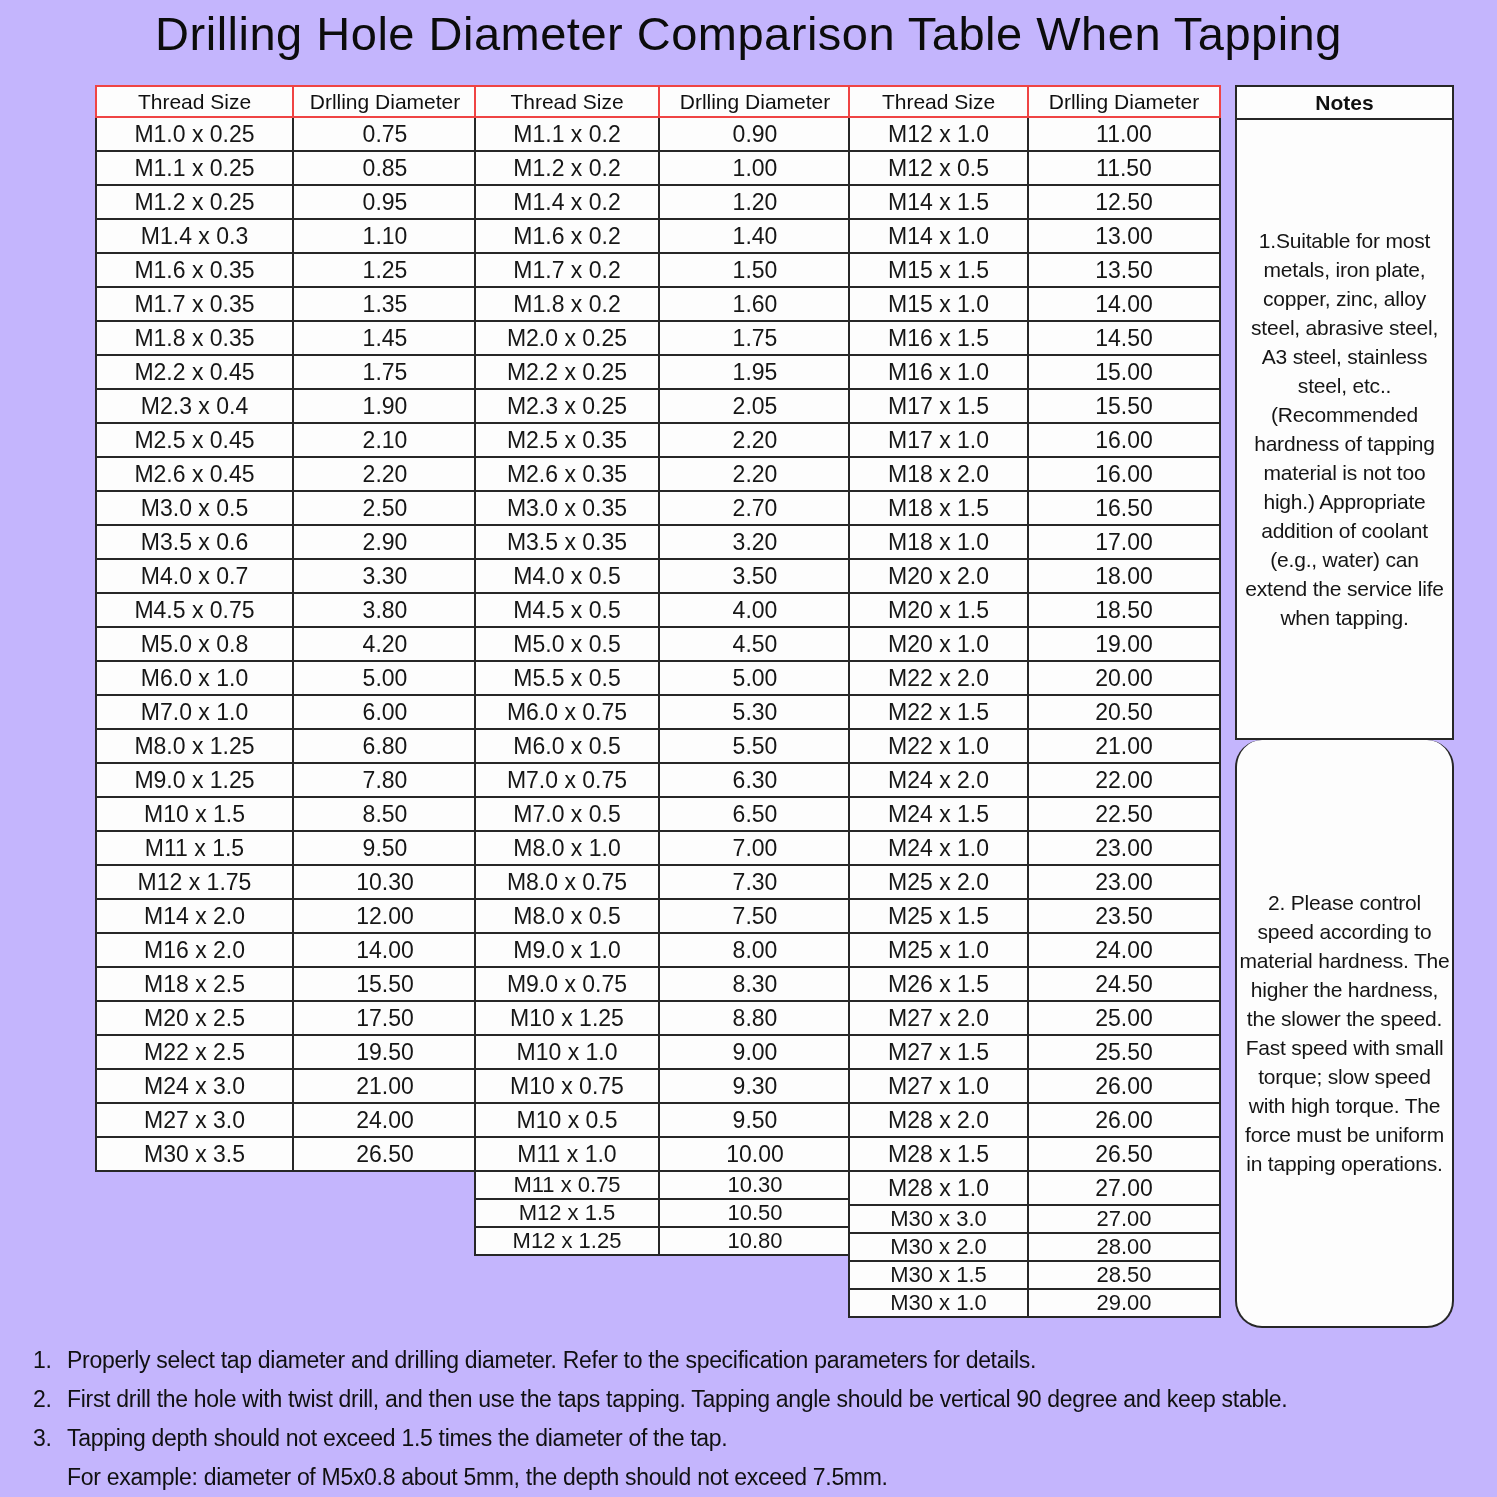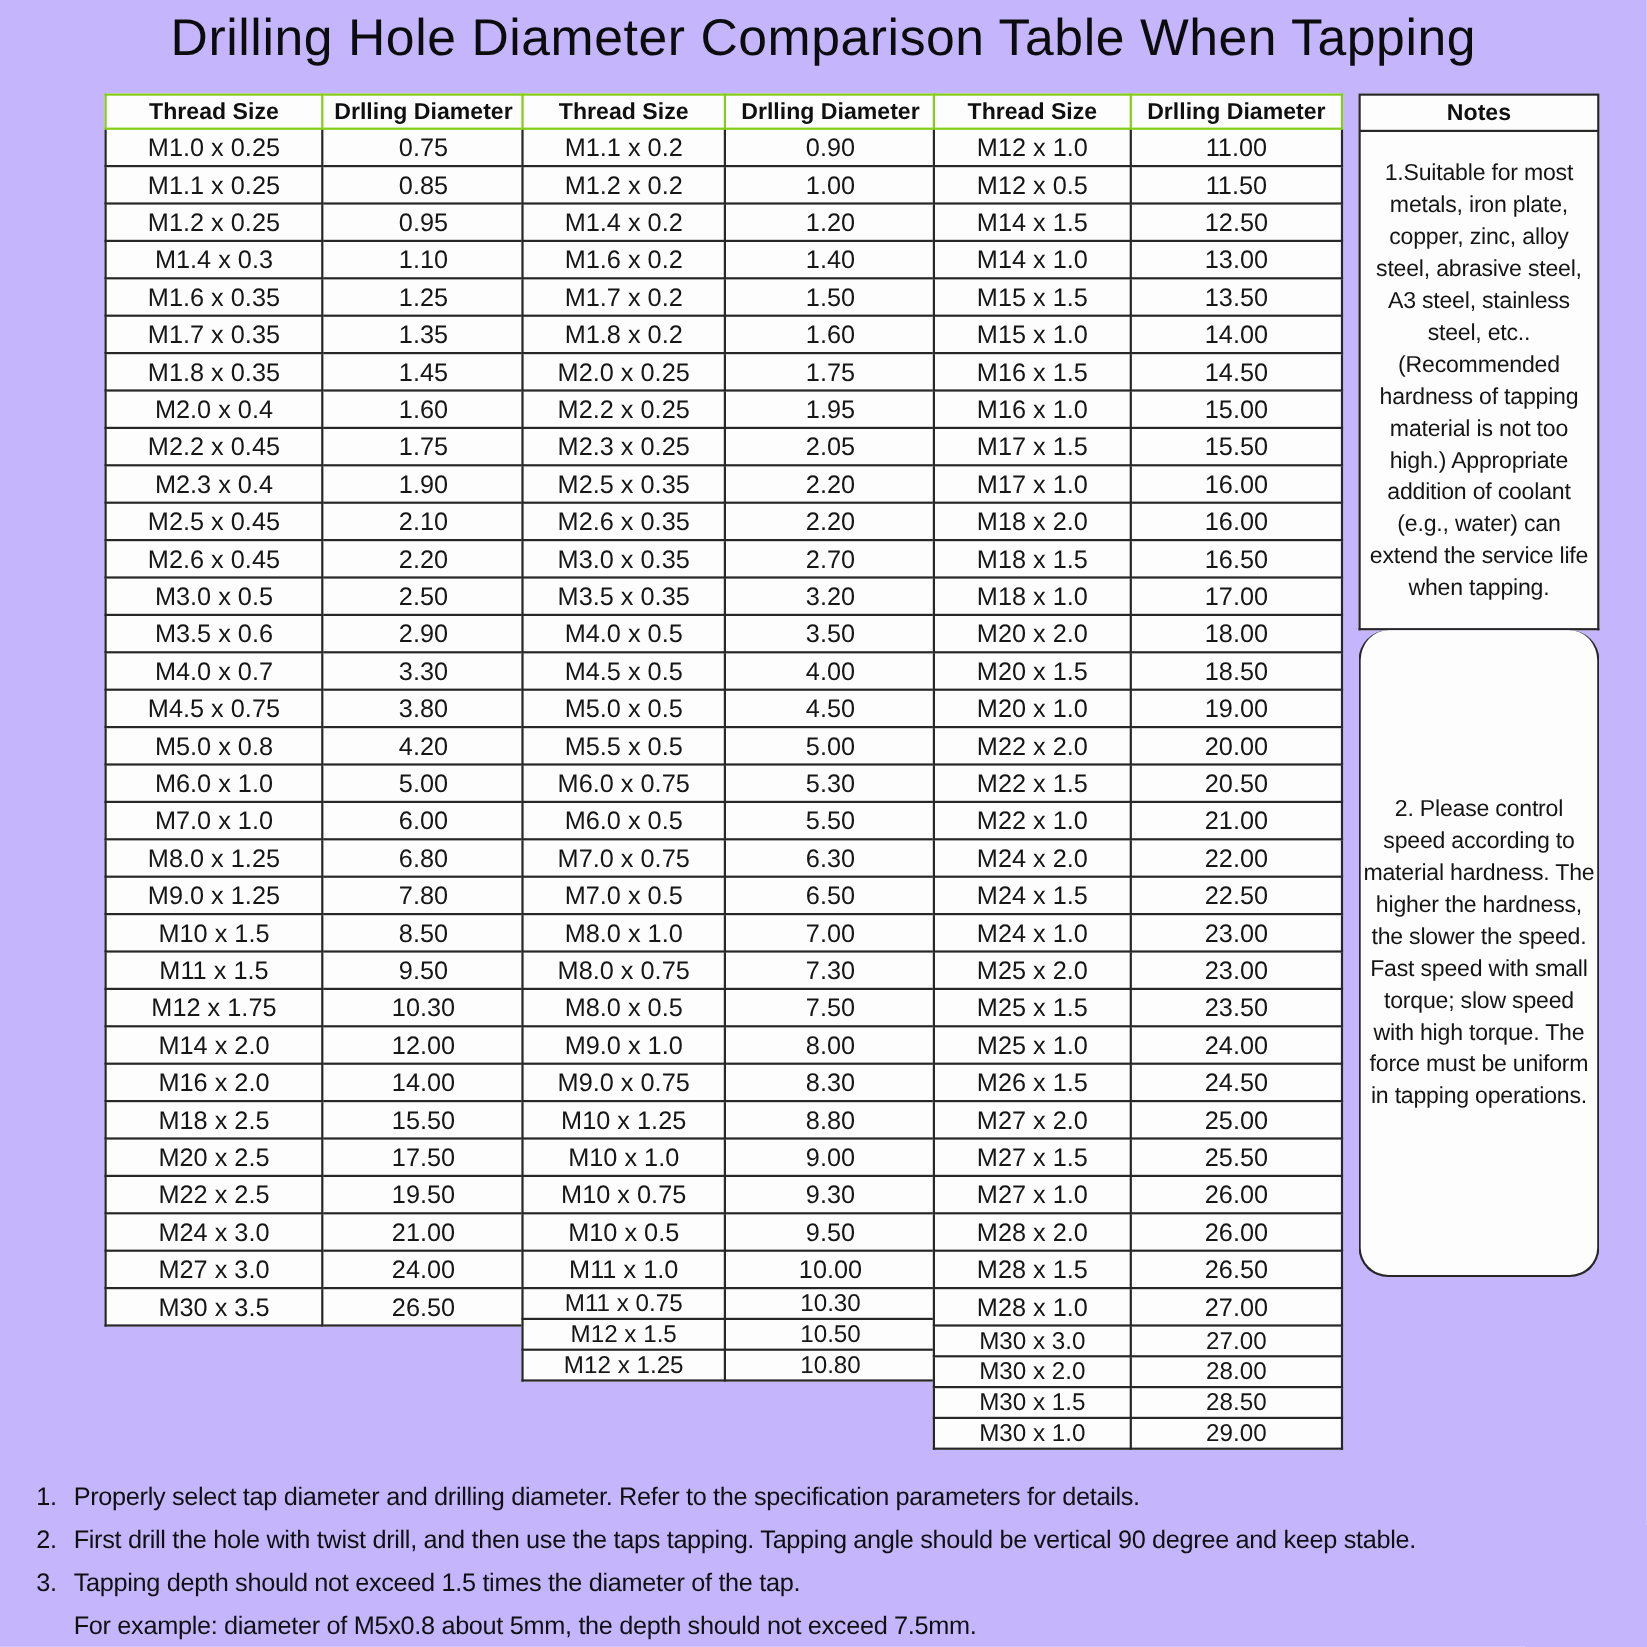--- a/index.html
+++ b/index.html
@@ -15,22 +15,22 @@
     position:absolute; top:6px; left:0; width:100%;
     text-align:center; font-size:47px; font-weight:400; color:#0c0c0c;
     letter-spacing:0.5px;
   }
   table.grp {
     position:absolute; top:85px;
     border-collapse:collapse; table-layout:fixed;
     background:#fdfdfd;
   }
   table.grp th {
-    border:2px solid #84cc16; height:31px;
-    font-size:21px; font-weight:700; text-align:center; color:#101010;
+    border:2px solid #ef4444; height:31px;
+    font-size:21px; font-weight:400; text-align:center; color:#101010;
   }
   table.grp td {
     border:2px solid #272727;
     font-size:23px; font-weight:400; text-align:center; color:#161616;
     overflow:hidden; white-space:nowrap;
   }
   #grpA { left:95px; width:381px; }
   #grpB { left:474px; width:376px; }
   #grpC { left:848px; width:371px; }
   #grpA tbody tr { height:34px; }
@@ -47,21 +47,21 @@
   .notes-header {
     height:35px; border:2px solid #272727; background:#fdfdfd;
     display:flex; align-items:center; justify-content:center;
     font-size:21px; font-weight:700; color:#101010;
   }
   .notes-cell {
     border:2px solid #272727; border-top:none; background:#fdfdfd;
     display:flex; align-items:center; justify-content:center;
     padding:4px 2px;
   }
-  .notes-cell-1 { height:453px;align-items:center; }
+  .notes-cell-1 { height:620px;align-items:center; }
   .notes-cell-2 { height:588px;border-radius:27px; }
   .notes-text {
     font-size:21px; line-height:29px; text-align:center; color:#151515;
     letter-spacing:-0.2px;
   }
   .footer {
     position:absolute; left:33px; top:1345px; width:1460px;
     font-size:23px; color:#101010; letter-spacing:-0.3px;
   }
   .footer-line { display:flex; line-height:30px; margin-bottom:9px; }
@@ -107,24 +107,20 @@
           <td>M1.6 x 0.35</td>
           <td>1.25</td>
         </tr>
         <tr>
           <td>M1.7 x 0.35</td>
           <td>1.35</td>
         </tr>
         <tr>
           <td>M1.8 x 0.35</td>
           <td>1.45</td>
-        </tr>
-        <tr>
-          <td>M2.0 x 0.4</td>
-          <td>1.60</td>
         </tr>
         <tr>
           <td>M2.2 x 0.45</td>
           <td>1.75</td>
         </tr>
         <tr>
           <td>M2.3 x 0.4</td>
           <td>1.90</td>
         </tr>
         <tr>

